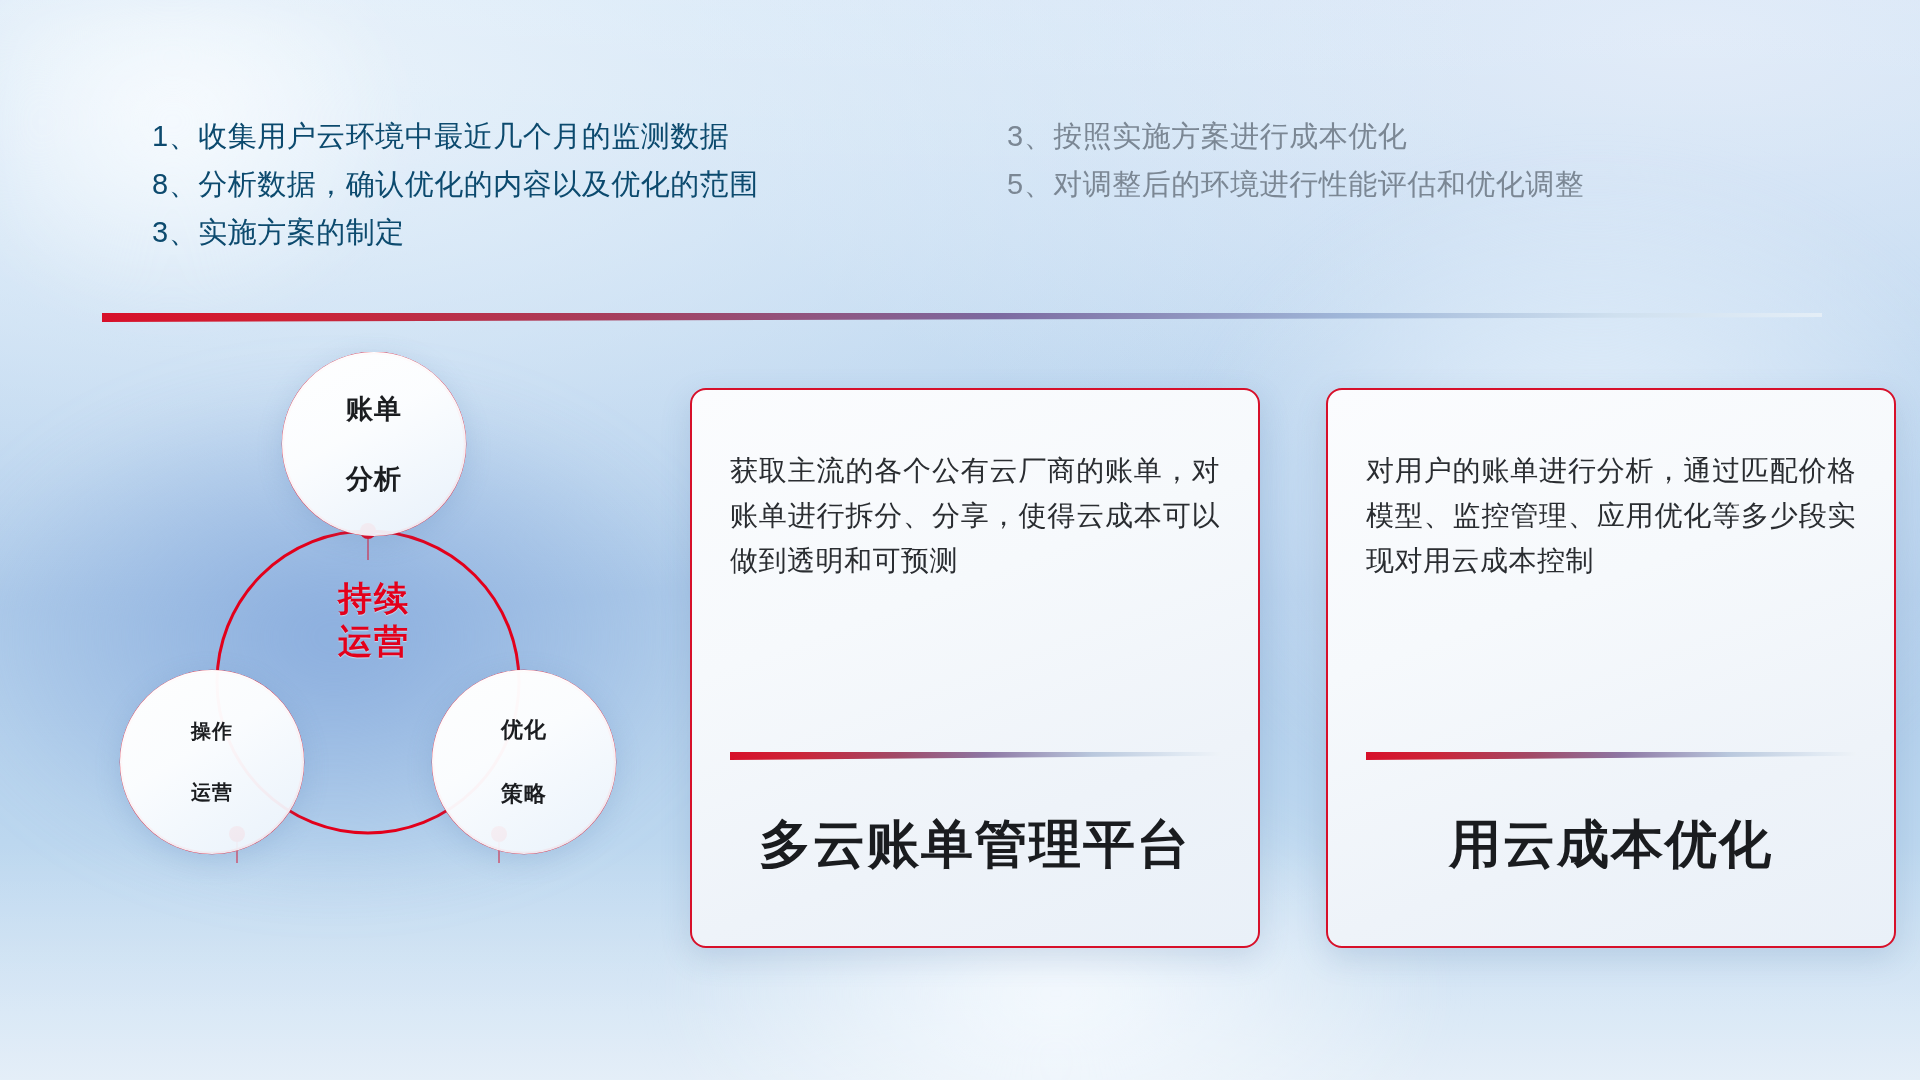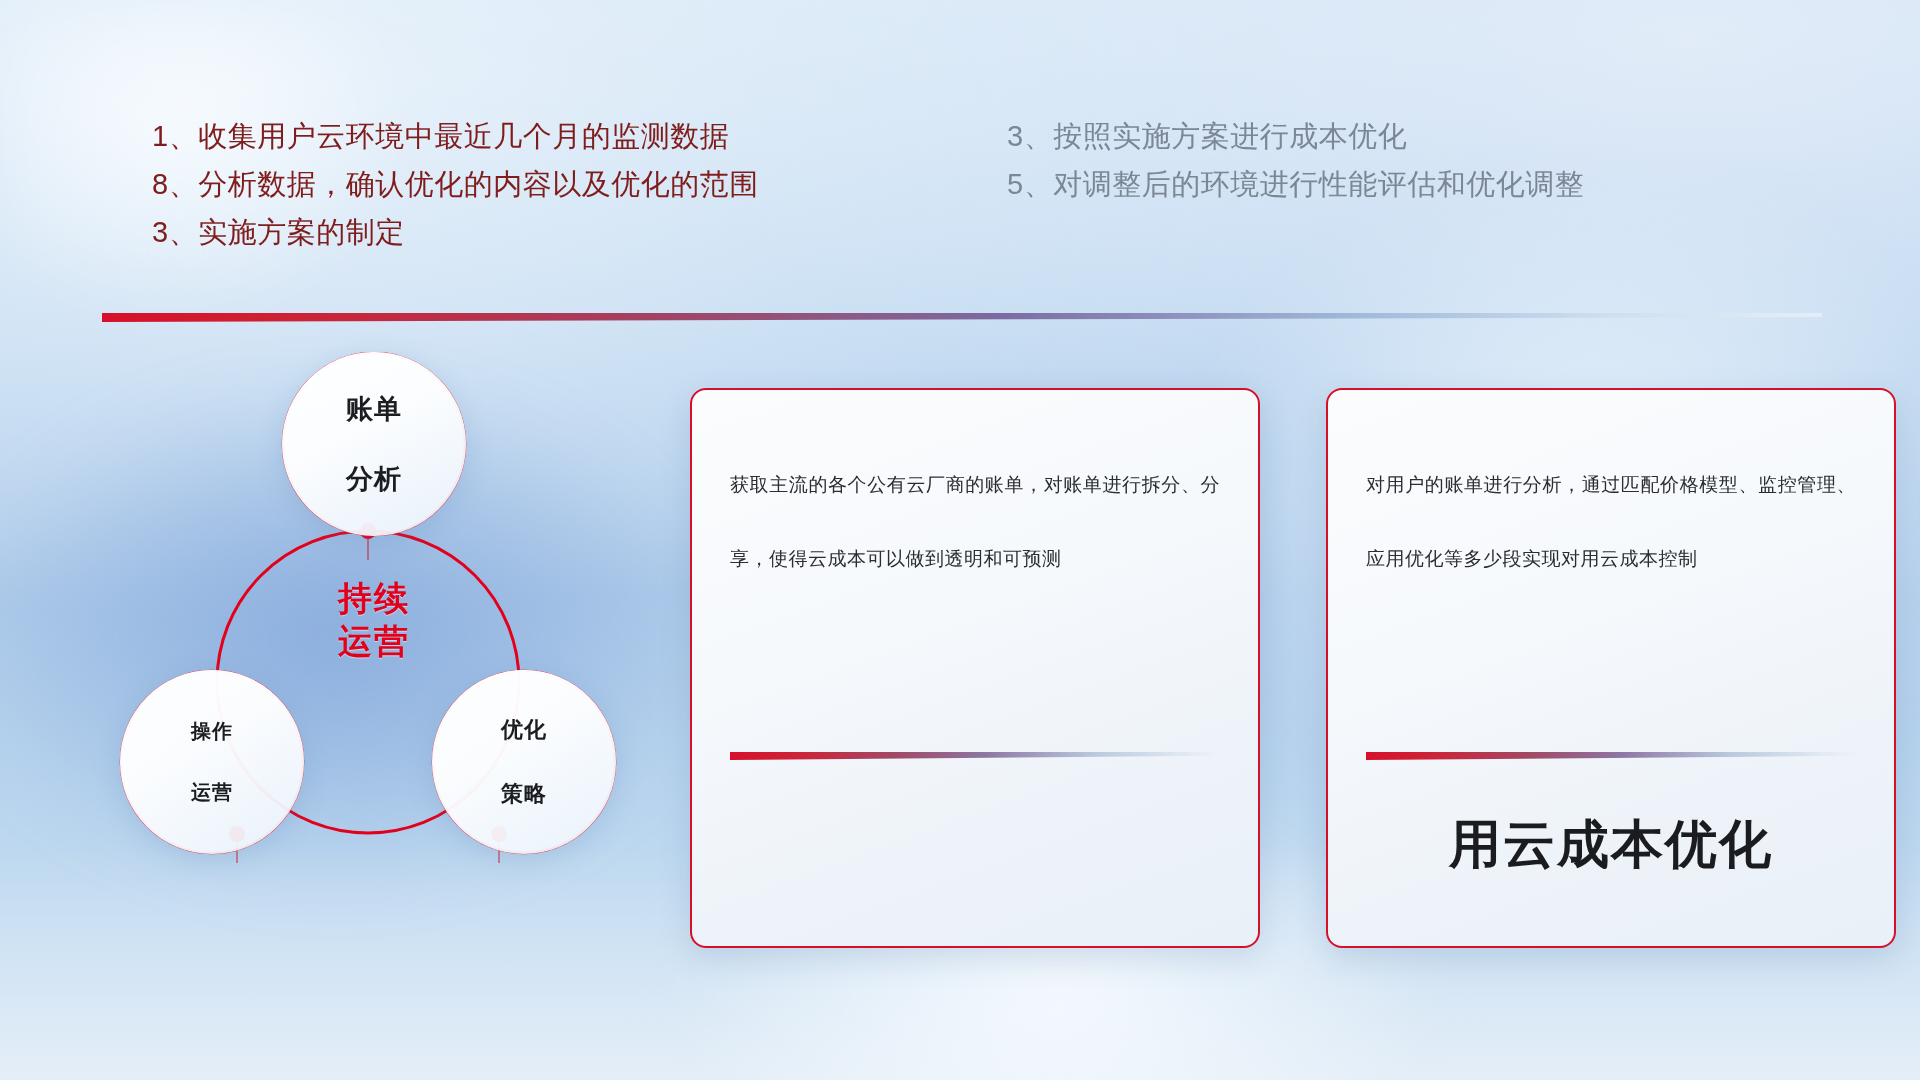--- a/index.html
+++ b/index.html
@@ -78,21 +78,21 @@
     left: 152px;
     width: 1640px;
   }
   .steps-col {
     position: absolute;
     top: 0;
   }
   .steps-col.left { left: 0; width: 760px; }
   .steps-col.right { left: 855px; width: 780px; }
   .step-line {
-    color: #7f1d1d;
+    color: #0c4a6e;
     font-size: 29px;
     line-height: 48px;
     letter-spacing: 0.5px;
     white-space: nowrap;
     font-weight: 400;
   }
   .steps-col.right .step-line { color: #7b8794; }
 
   
   .main-divider {
@@ -182,22 +182,22 @@
     overflow: hidden;
   }
   .card.card-1 { left: 690px; }
   .card.card-2 { left: 1326px; }
   .card-body {
     position: absolute;
     left: 38px;
     right: 38px;
     top: 58px;
     color: #2a2d31;
-    font-size: 19px;
-    line-height: 74px;
+    font-size: 28px;
+    line-height: 45px;
     letter-spacing: 0.5px;
     text-align: justify;
     text-align-last: left;
   }
   .card-divider {
     position: absolute;
     left: 38px;
     right: 38px;
     top: 362px;
     height: 8px;
@@ -279,20 +279,21 @@
       <div>持续</div>
       <div>运营</div>
     </div>
   </div>
 
   <div class="card card-1">
     <div class="card-body">获取主流的各个公有云厂商的账单，对账单进行拆分、分享，使得云成本可以做到透明和可预测</div>
     <div class="card-divider">
       <div class="bar"></div>
     </div>
+    <div class="card-title">多云账单管理平台</div>
   </div>
 
   <div class="card card-2">
     <div class="card-body">对用户的账单进行分析，通过匹配价格模型、监控管理、应用优化等多少段实现对用云成本控制</div>
     <div class="card-divider">
       <div class="bar"></div>
     </div>
     <div class="card-title">用云成本优化</div>
   </div>
 

